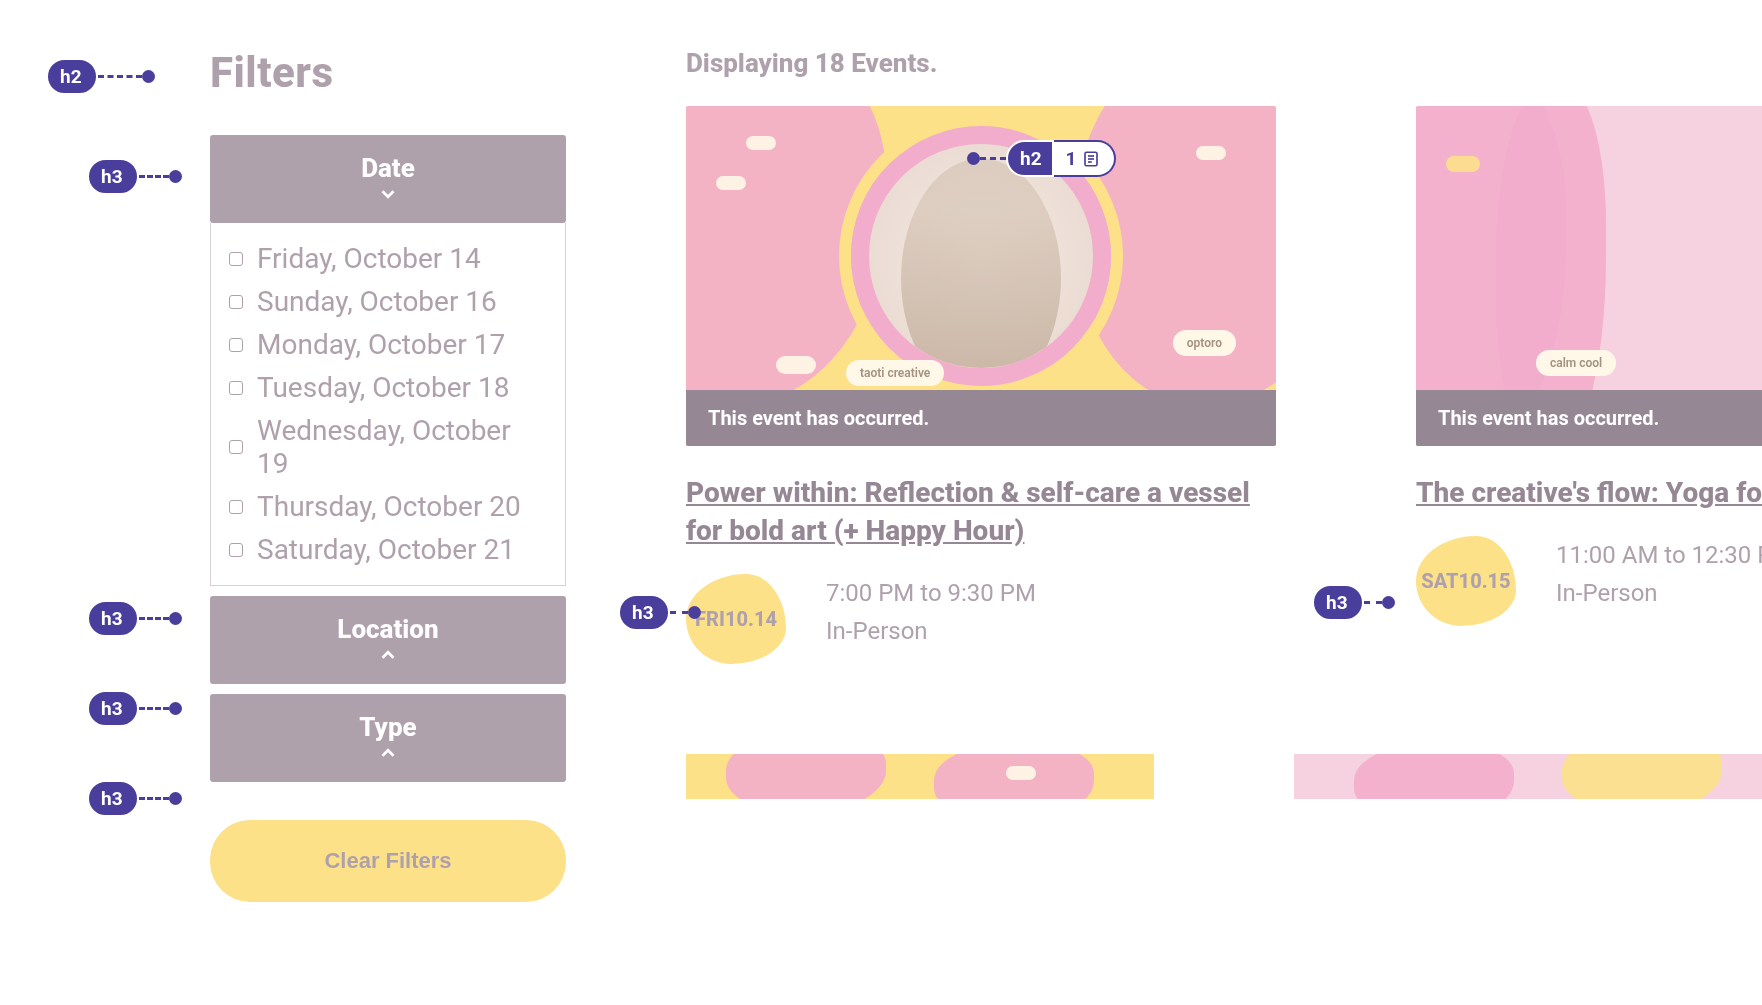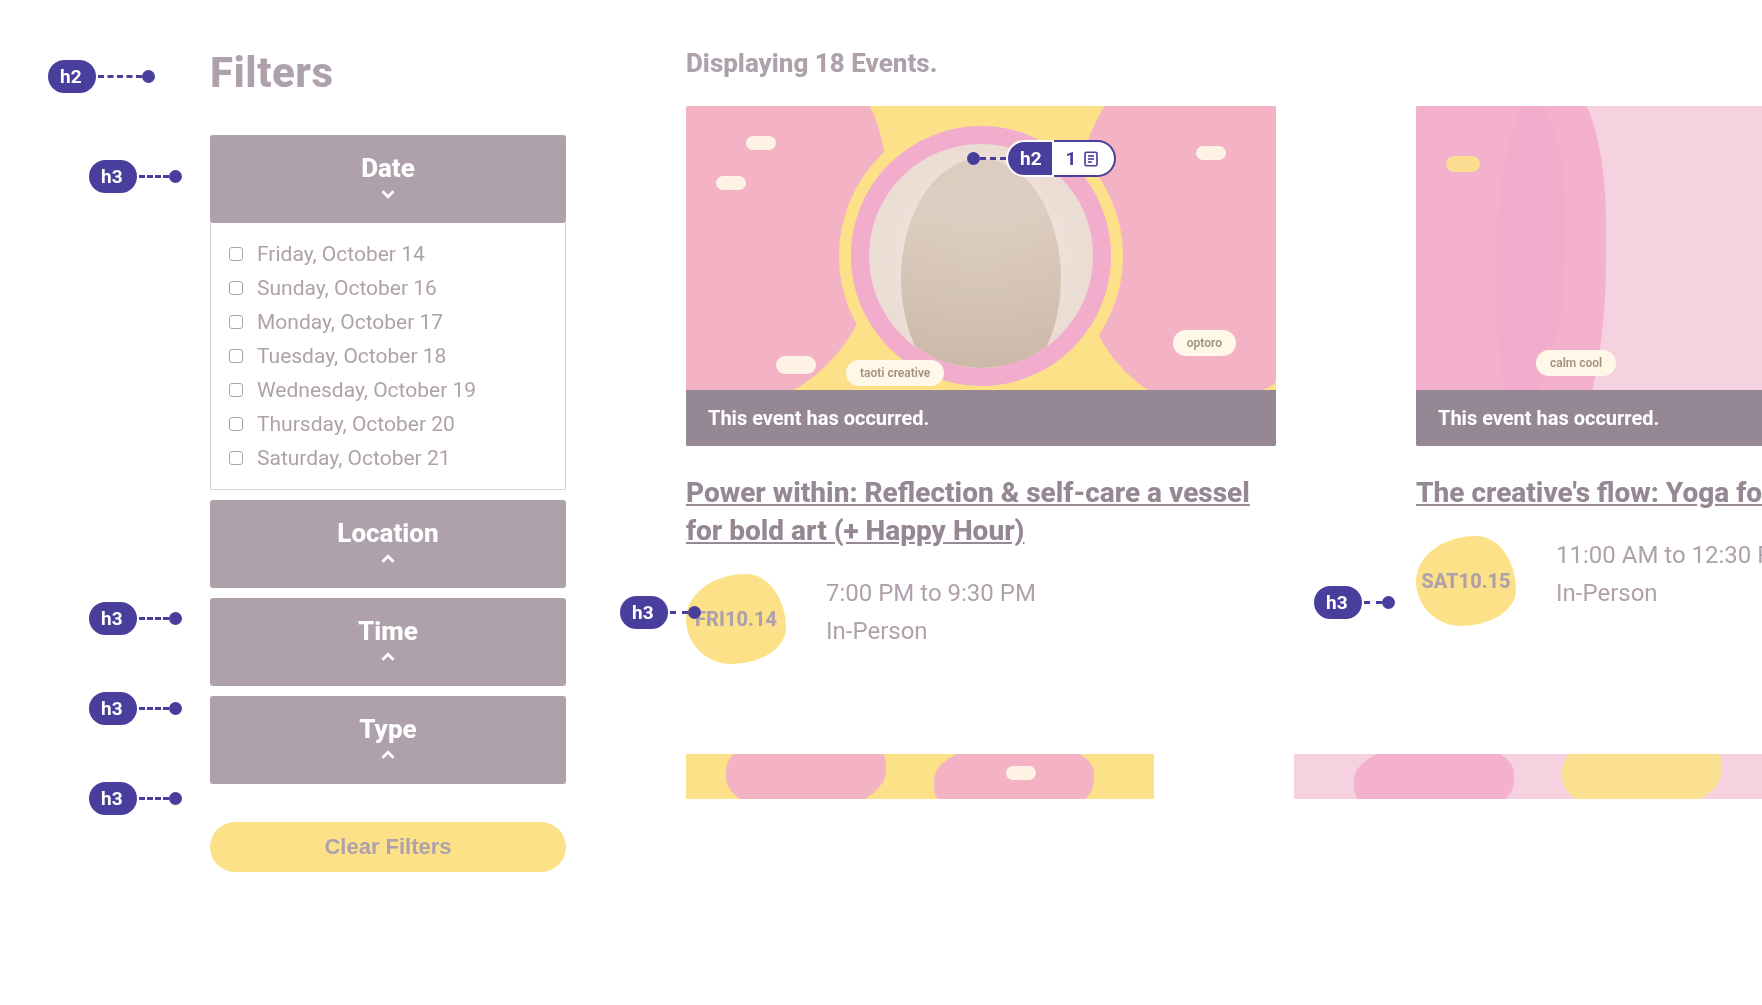--- a/index.html
+++ b/index.html
@@ -70,40 +70,40 @@
   border-top: none;
   padding: 14px 18px 14px 18px;
   background: #fff;
 }
 
 .filter-option {
   display: flex;
   align-items: center;
   padding: 5px 0;
   color: #a99aa5;
-  font-size: 21px;
+  font-size: 28px;
   cursor: pointer;
 }
 .filter-option .cb {
   width: 14px;
   height: 14px;
   border: 1.5px solid #a99aa5;
   border-radius: 3px;
   margin-right: 14px;
   flex-shrink: 0;
 }
 
 .clear-filters {
   background: #fcdf7f;
   color: #a99aa5;
   font-weight: 700;
   font-size: 22px;
   border: none;
   border-radius: 40px;
-  padding: 12px 0;
+  padding: 28px 0;
   width: 100%;
   margin-top: 28px;
   cursor: pointer;
 }
 
 
 .main {
   flex: 1;
   min-width: 0;
 }
@@ -441,30 +441,20 @@
         <span>Location</span>
         <span class="chevron">
           <svg viewBox="0 0 24 24" fill="none" stroke="#fff" stroke-width="3">
               <polyline points="6 15 12 9 18 15"></polyline>
             </svg>
         </span>
       </div>
     </div>
 
     
-    <div class="filter-section">
-      <div class="filter-header">
-        <span>Time</span>
-        <span class="chevron">
-          <svg viewBox="0 0 24 24" fill="none" stroke="#fff" stroke-width="3">
-              <polyline points="6 15 12 9 18 15"></polyline>
-            </svg>
-        </span>
-      </div>
-    </div>
 
     
     <div class="filter-section">
       <div class="filter-header">
         <span>Type</span>
         <span class="chevron">
           <svg viewBox="0 0 24 24" fill="none" stroke="#fff" stroke-width="3">
               <polyline points="6 15 12 9 18 15"></polyline>
             </svg>
         </span>

